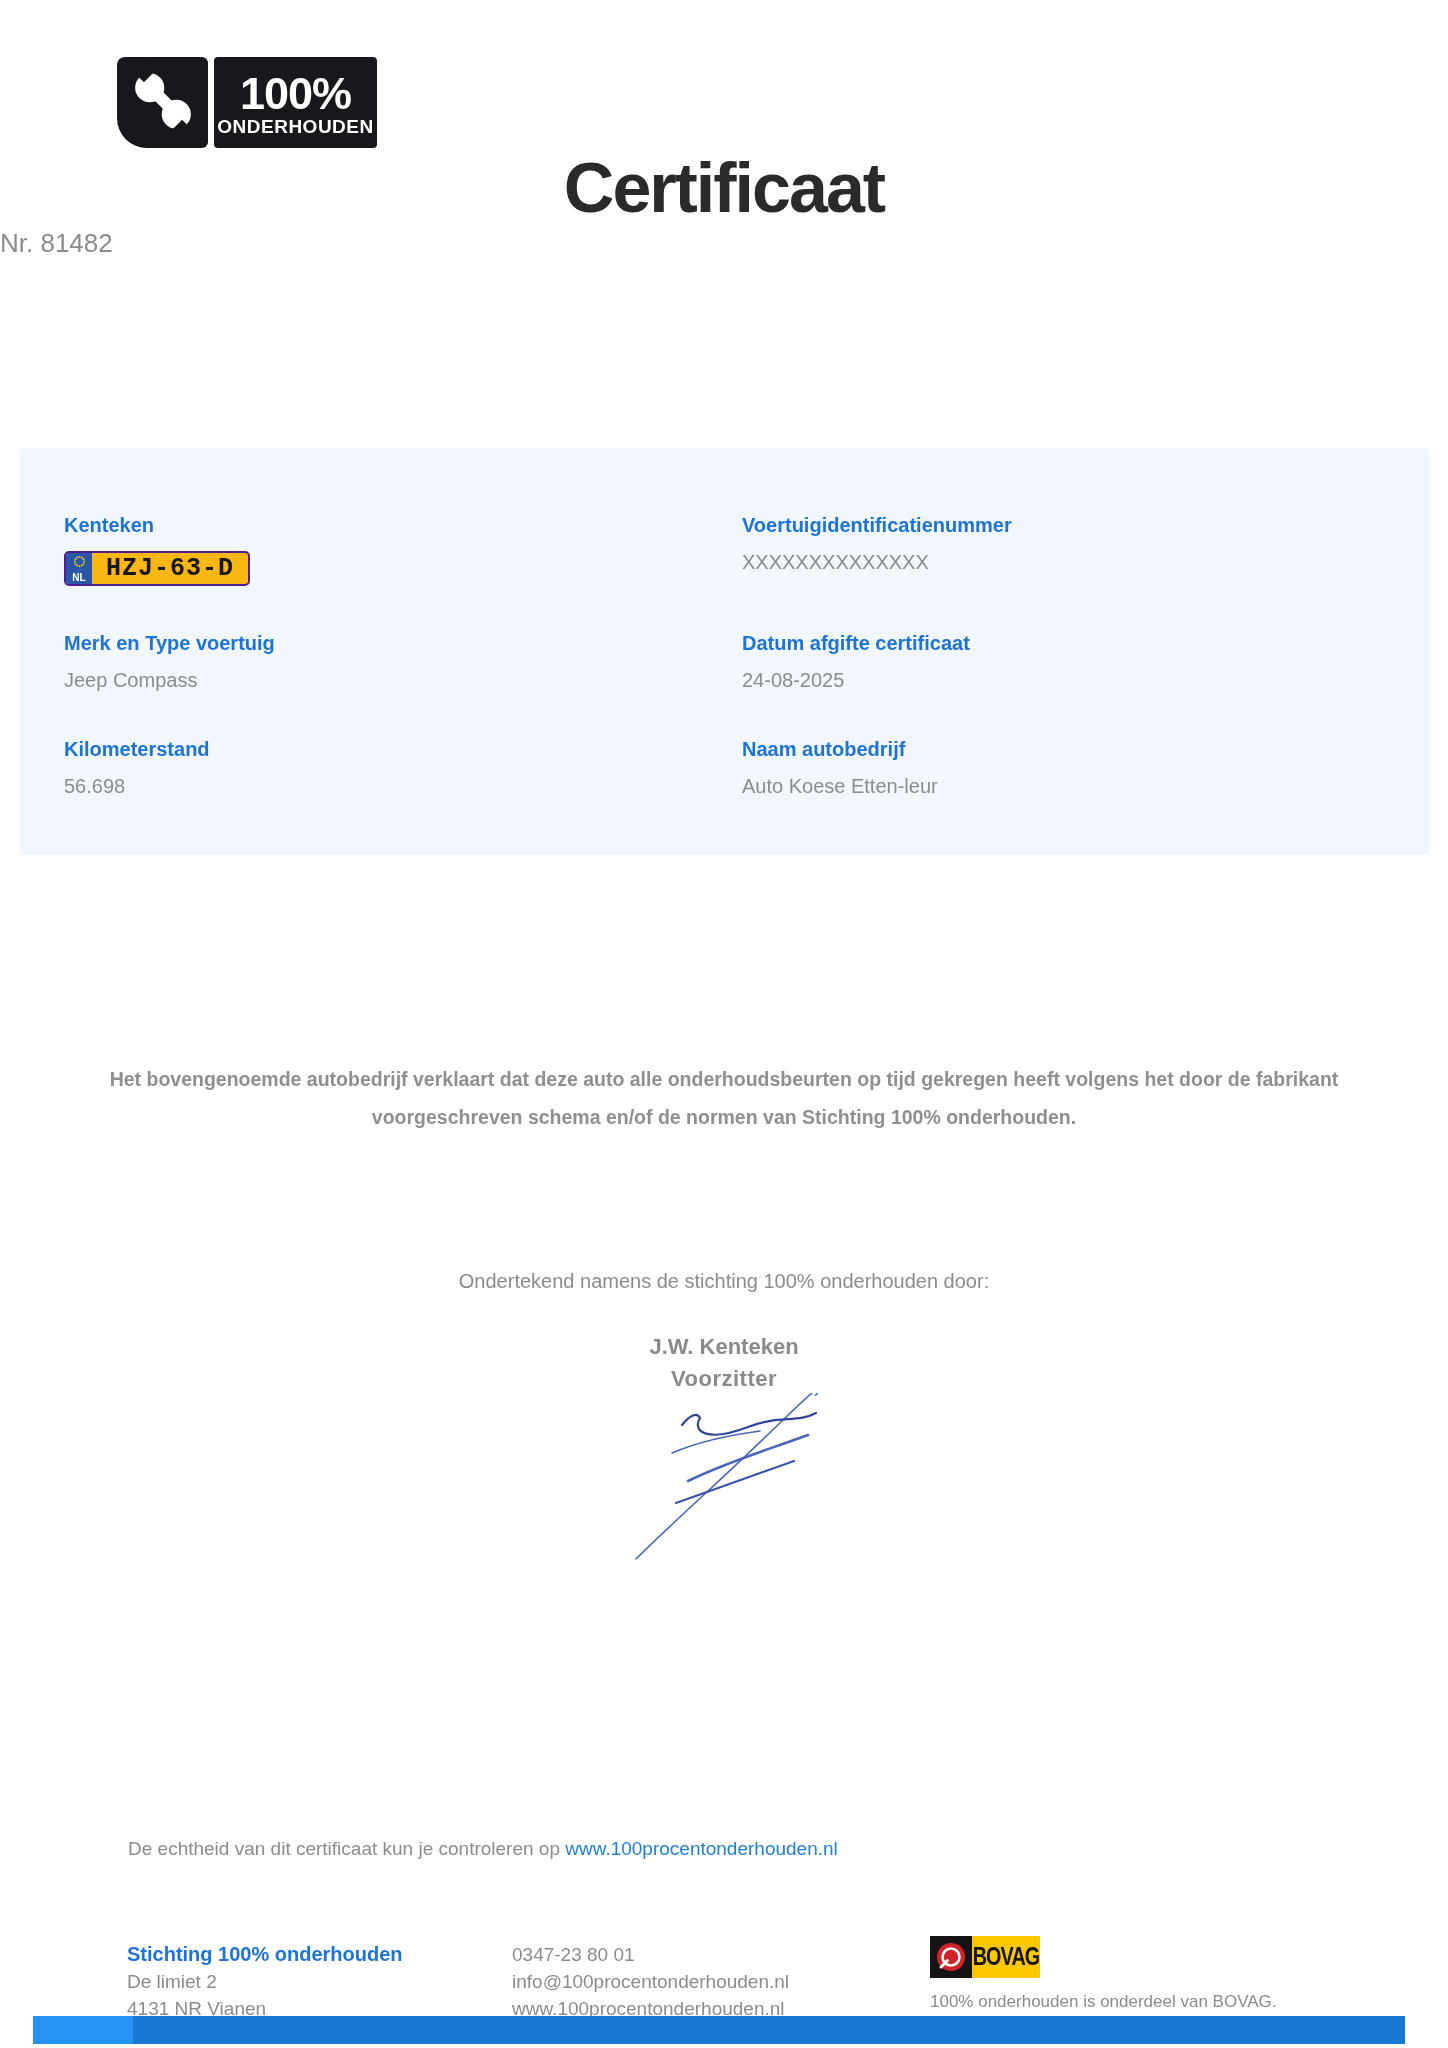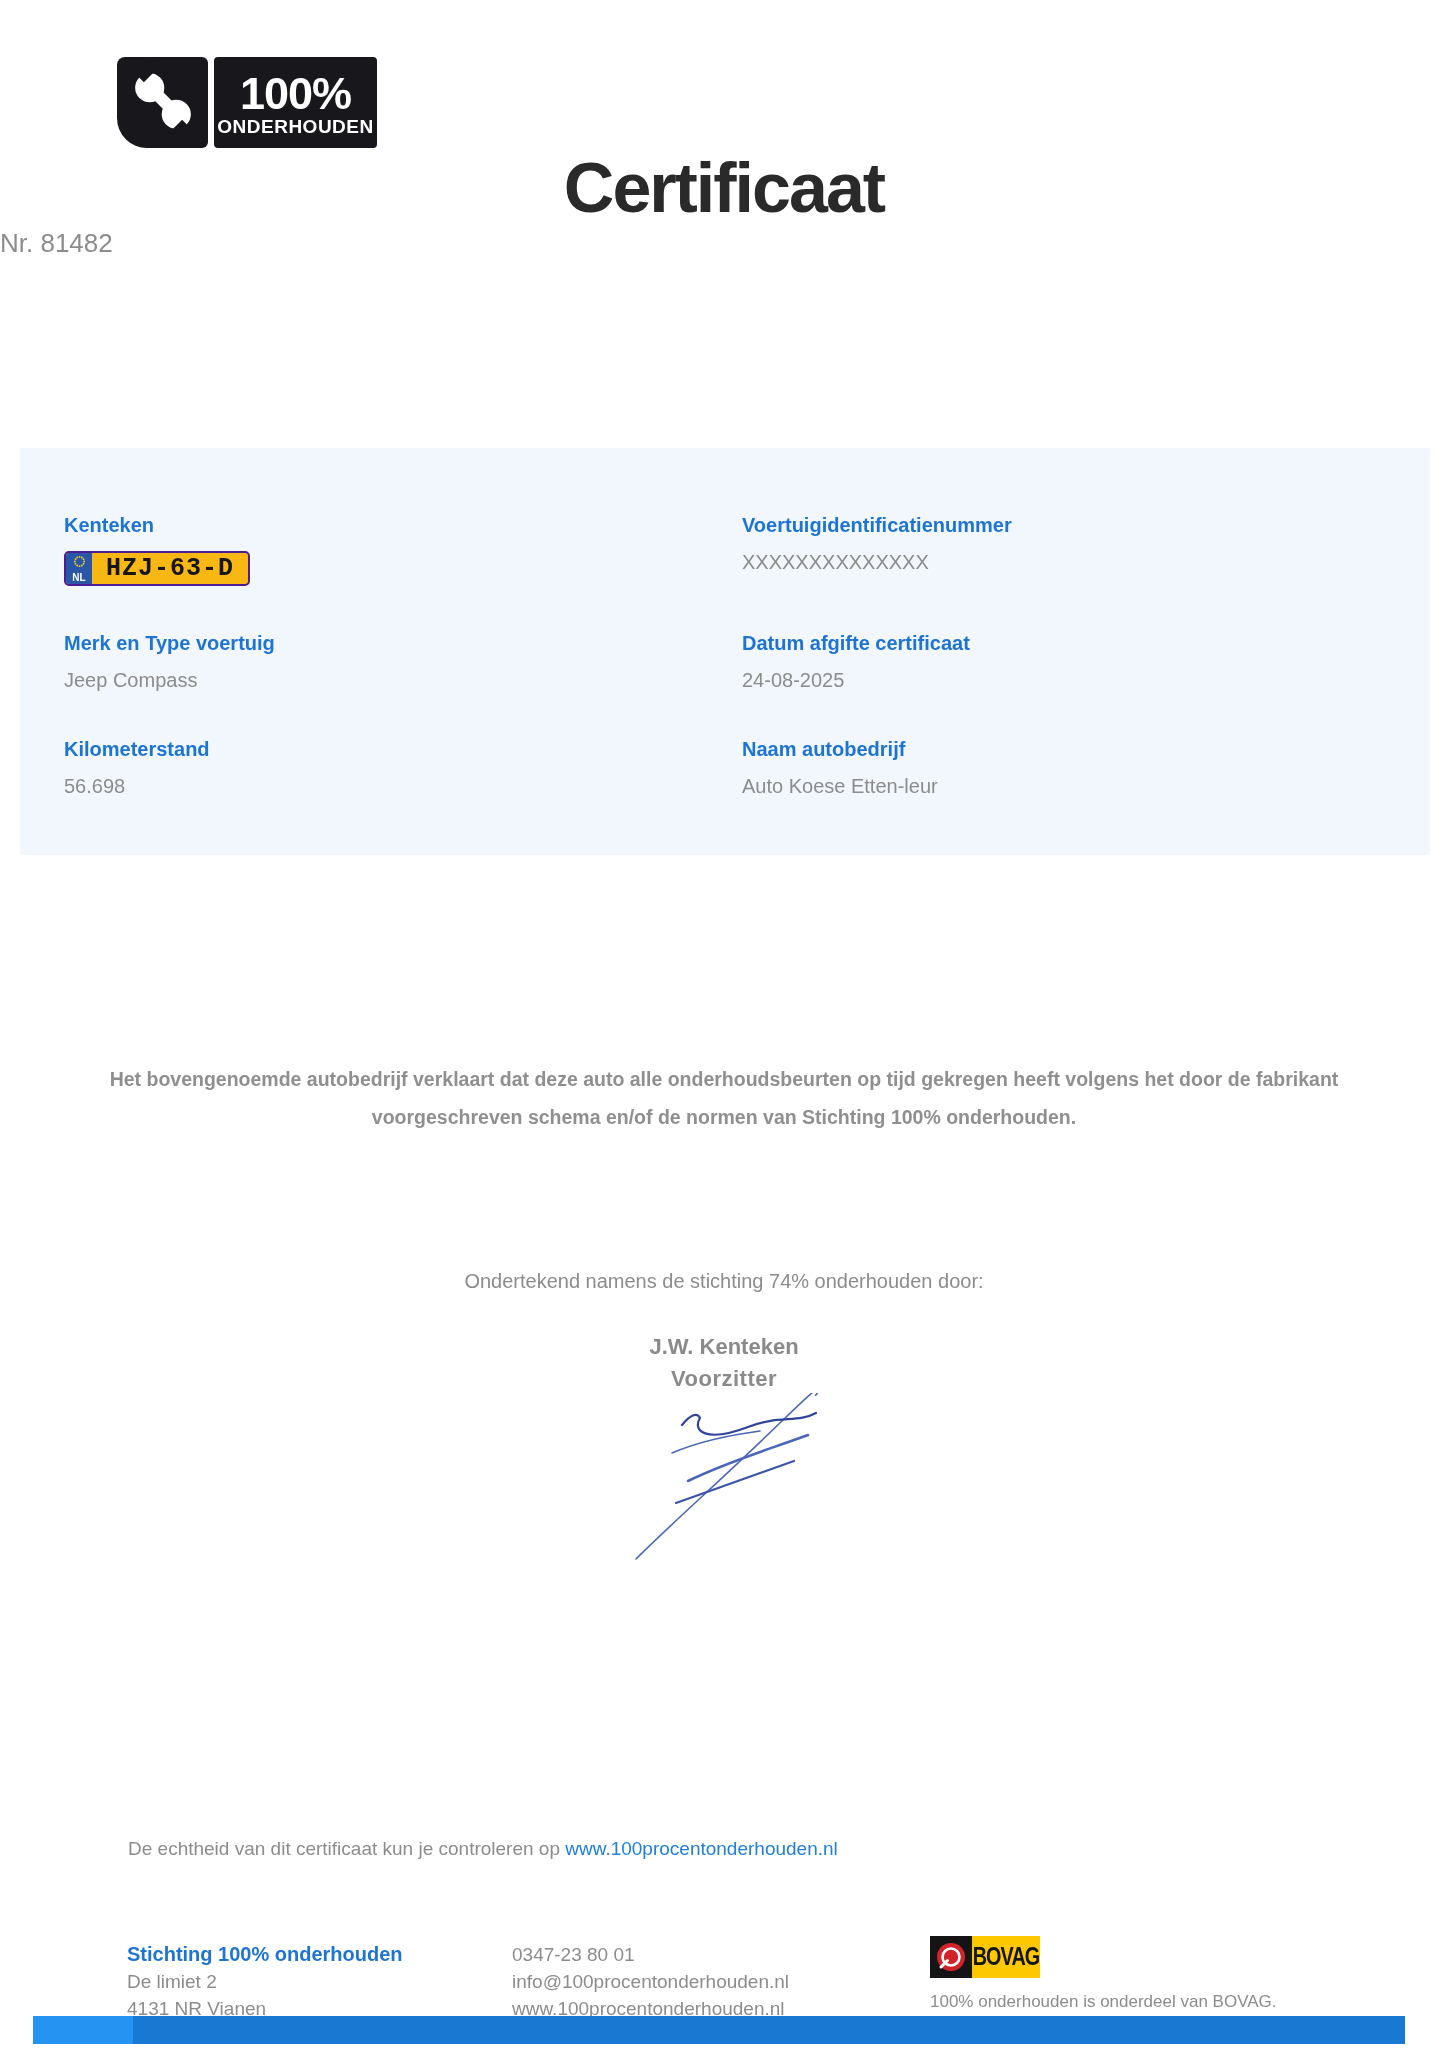--- a/index.html
+++ b/index.html
@@ -205,21 +205,21 @@
       </div>
 
     </div>
   </div>
 
   <div class="declaration">
     <div>Het bovengenoemde autobedrijf verklaart dat deze auto alle onderhoudsbeurten op tijd gekregen heeft volgens het door de fabrikant</div>
     <div>voorgeschreven schema en/of de normen van Stichting 100% onderhouden.</div>
   </div>
 
-  <div class="sig-intro">Ondertekend namens de stichting 74% onderhouden door:</div>
+  <div class="sig-intro">Ondertekend namens de stichting 100% onderhouden door:</div>
   <div class="sig-name">J.W. Kenteken</div>
   <div class="sig-role">Voorzitter</div>
   <div class="sig-svg">
     <svg width="190" height="175" viewBox="0 0 190 175">
       <g fill="none" stroke-linecap="round">
         <path d="M6 166 C42 130 88 90 152 28 S182 6 186 2" stroke="#4a66b8" stroke-width="1.6"></path>
         <path d="M52 32 C60 22 67 19 70 25 C62 38 76 50 118 34 C148 22 168 30 186 20" stroke="#30449c" stroke-width="2.2"></path>
         <path d="M58 88 C94 70 134 58 178 42" stroke="#4a66b8" stroke-width="2.6"></path>
         <path d="M46 110 C90 94 130 80 164 68" stroke="#3a54aa" stroke-width="2.2"></path>
         <path d="M42 60 C70 48 100 42 130 38" stroke="#4a66b8" stroke-width="1.6"></path>

